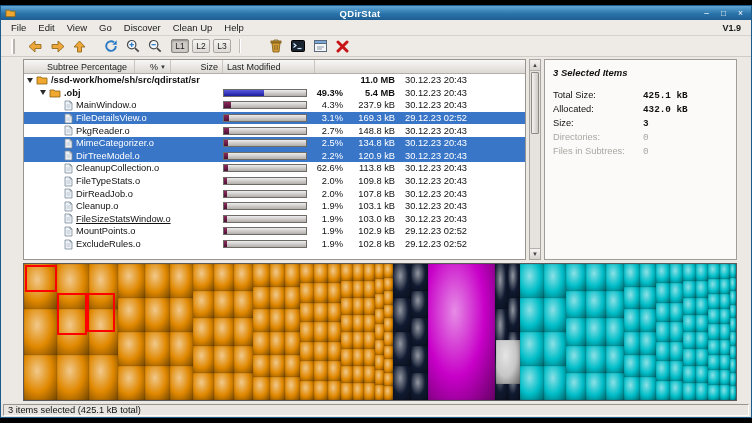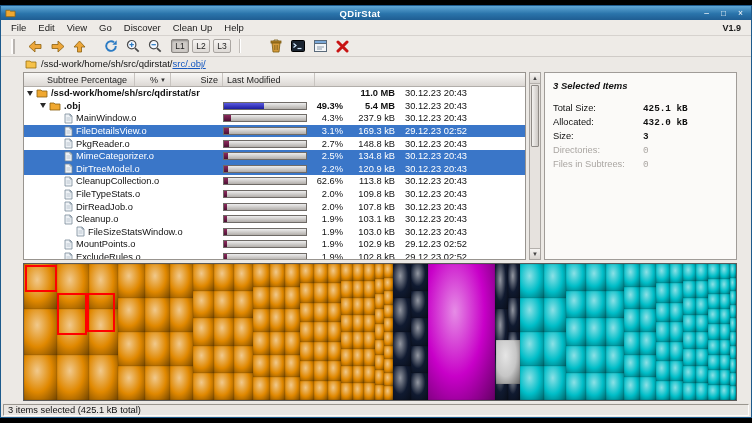--- a/index.html
+++ b/index.html
@@ -201,32 +201,20 @@
             <path d="M3 7h7M3 9h5" stroke="#8a9aaa" stroke-width="1"></path>
           </svg>
       </div>
       <div class="tb-btn">
         <svg width="13" height="13" viewBox="0 0 13 13">
             <path d="M2 2 11 11M11 2 2 11" stroke="#c81414" stroke-width="3" stroke-linecap="round"></path>
           </svg>
       </div>
     </div>
 
-    <div class="pathbar">
-      <span class="row-icon">
-        <svg width="12" height="10" viewBox="0 0 12 10">
-            <path d="M1 2h4l1 1h5v6H1z" fill="#f6c24a" stroke="#9a7010" stroke-width="0.8"></path>
-          </svg>
-      </span>
-      <span id="path-segments" style="display:flex;">
-          <span class="path-seg">/ssd-work/home/sh/src/qdirstat/</span>
-          <span class="path-seg path-link">src/</span>
-          <span class="path-seg path-link">.obj/</span>
-        </span>
-    </div>
 
     <div class="main">
       <div class="tree-panel">
         <div class="tree-header" id="tree-header">
             <div class="th c-bar">Subtree Percentage</div>
             <div class="th c-pct">%<span class="sort-arrow">▼</span></div>
             <div class="th c-size">Size</div>
             <div class="th c-mod">Last Modified</div>
             <div class="th c-fill"></div>
           </div>
@@ -459,21 +447,21 @@
                 <span class="bar-wrap">
                   <span class="bar-fill child" style="width: 3.9%;"></span>
                 </span>
               </div>
               <div class="td c-pct pct-cell">1.9%</div>
               <div class="td c-size size-cell">103.1 kB</div>
               <div class="td c-mod mod-cell">30.12.23 20:43</div>
               <div class="td c-fill"></div>
             </div>
             <div class="trow">
-              <div class="td c-name name-cell" style="padding-left: 41px;">
+              <div class="td c-name name-cell" style="padding-left: 29px; text-decoration: underline;">
                 <span class="exp-spacer"></span>
                 <span class="row-icon">
                   <svg width="9" height="11" viewBox="0 0 9 11">
                     <path d="M1 1h5l2 2v7H1z" fill="#eef2f6" stroke="#7a8a9a" stroke-width="0.8"></path>
                     <path d="M6 1v2h2" fill="none" stroke="#7a8a9a" stroke-width="0.8"></path>
                     <path d="M2.5 5h4M2.5 7h4" stroke="#9aaaba" stroke-width="0.6"></path>
                   </svg>
                 </span>
                 <span class="row-label">FileSizeStatsWindow.o</span>
               </div>

